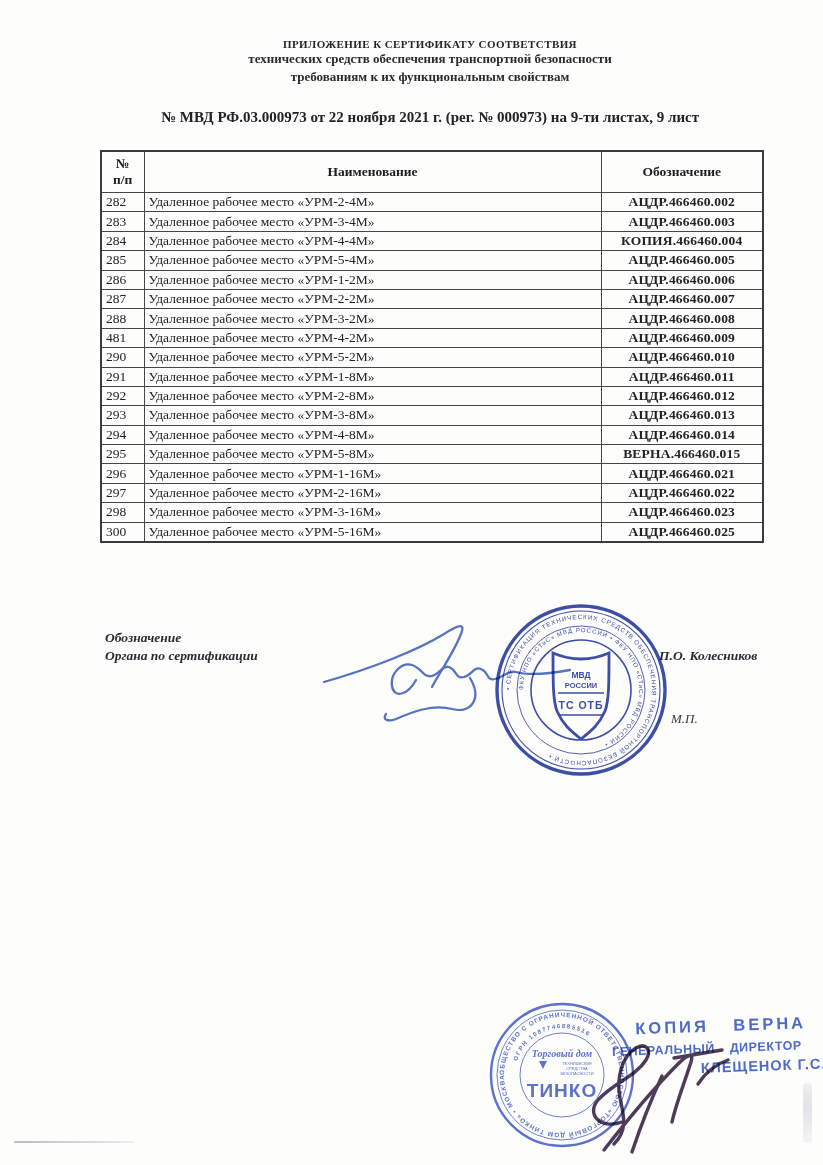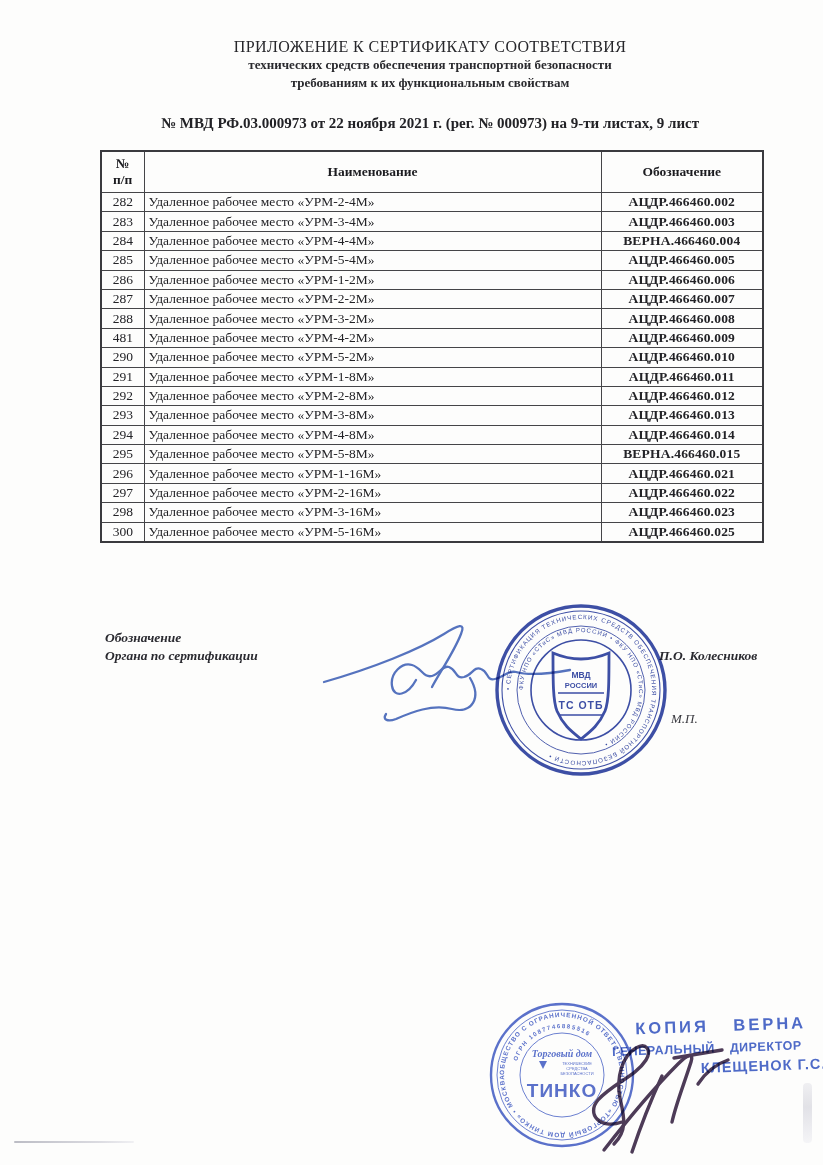--- a/index.html
+++ b/index.html
@@ -3,37 +3,37 @@
 <meta charset="utf-8">
 <style>
   html,body{margin:0;padding:0;background:#ffffff;}
   .page{
     position:relative;width:823px;height:1165px;
     background:#fdfdfc;overflow:hidden;
     font-family:"Liberation Serif", serif;color:#1f1f22;
   }
   
   .titles{position:absolute;top:38px;left:60px;width:740px;text-align:center;}
-  .t1{font-weight:normal;font-size:16px;letter-spacing:.4px;color:#26262a;}
+  .t1{font-weight:bold;font-size:11px;letter-spacing:.4px;color:#26262a;}
   .t2{font-weight:bold;font-size:13px;line-height:18px;color:#2a2a2e;}
   .docnum{margin-top:23px;font-weight:bold;font-size:15px;color:#222226;}
   
   table.items{
     position:absolute;left:100px;top:150px;width:662px;
     border-collapse:collapse;table-layout:fixed;
     font-size:13.5px;color:#232327;
   }
   table.items th,table.items td{border:1px solid #454548;}
   table.items{border:2px solid #3a3a3e;}
   table.items th{
     font-weight:bold;height:38px;text-align:center;vertical-align:middle;
     line-height:1.2;padding:1px 2px;white-space:pre-line;font-size:13.5px;color:#1c1c20;
   }
   table.items td{height:18.4px;padding:0 4px;vertical-align:middle;overflow:hidden;white-space:nowrap;}
-  td.c-num{text-align:center;margin-left:39px;}
+  td.c-num{margin-left:39px;}
   td.c-name{padding-left:9px;}
   td.c-desig{text-align:center;letter-spacing:.2px;font-weight:bold;}
   col.w-num{width:43px;}col.w-name{width:457px;}col.w-desig{width:162px;}
   
   .sig-left{position:absolute;left:105px;top:629px;font-weight:bold;font-style:italic;
     font-size:13.5px;line-height:18px;color:#2a2a30;}
   .signer{position:absolute;left:659px;top:648px;font-weight:bold;font-style:italic;
     font-size:13.5px;color:#2a2a30;}
   .mp{position:absolute;left:671px;top:711px;font-style:italic;font-size:13px;color:#3a3a40;}
   
@@ -89,21 +89,21 @@
           <td class="c-desig">АЦДР.466460.002</td>
         </tr>
         <tr>
           <td class="c-num">283</td>
           <td class="c-name">Удаленное рабочее место «УРМ-3-4М»</td>
           <td class="c-desig">АЦДР.466460.003</td>
         </tr>
         <tr>
           <td class="c-num">284</td>
           <td class="c-name">Удаленное рабочее место «УРМ-4-4М»</td>
-          <td class="c-desig">ВЕРНА.466460.004</td>
+          <td class="c-desig">КОПИЯ.466460.004</td>
         </tr>
         <tr>
           <td class="c-num">285</td>
           <td class="c-name">Удаленное рабочее место «УРМ-5-4М»</td>
           <td class="c-desig">АЦДР.466460.005</td>
         </tr>
         <tr>
           <td class="c-num">286</td>
           <td class="c-name">Удаленное рабочее место «УРМ-1-2М»</td>
           <td class="c-desig">АЦДР.466460.006</td>

